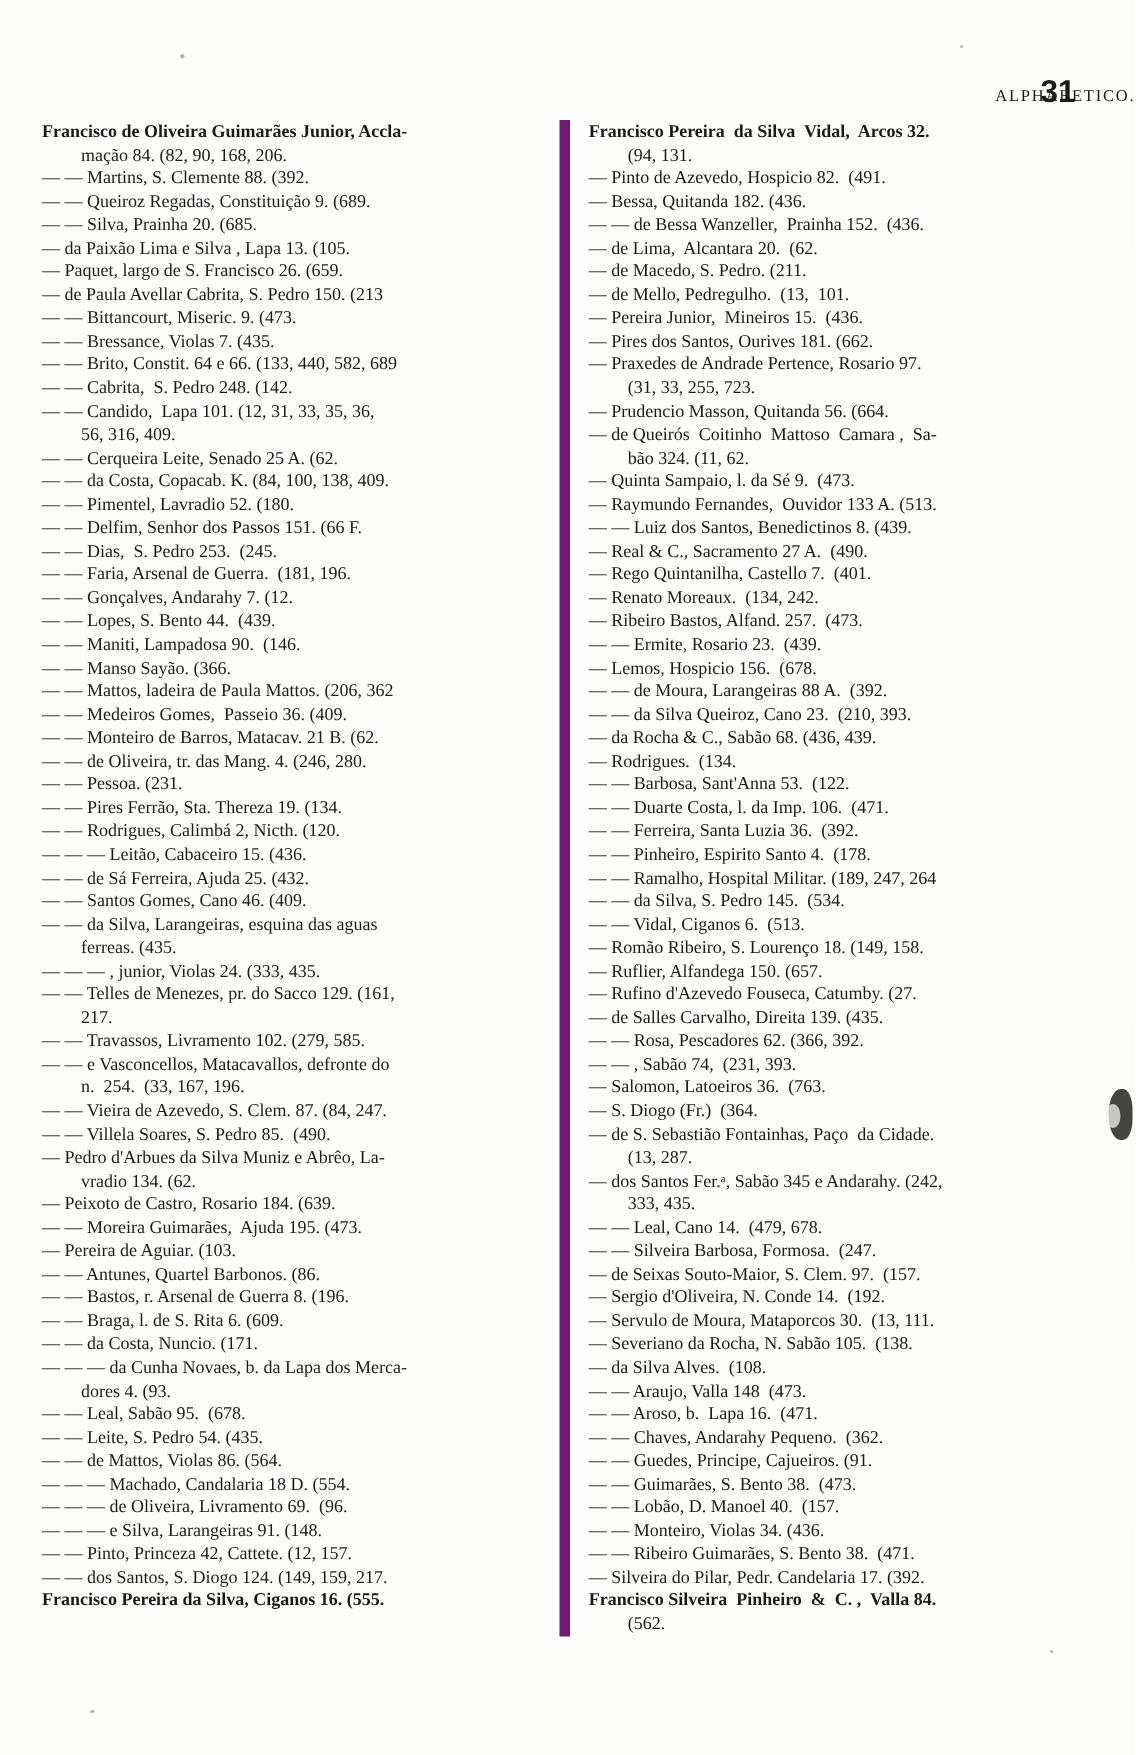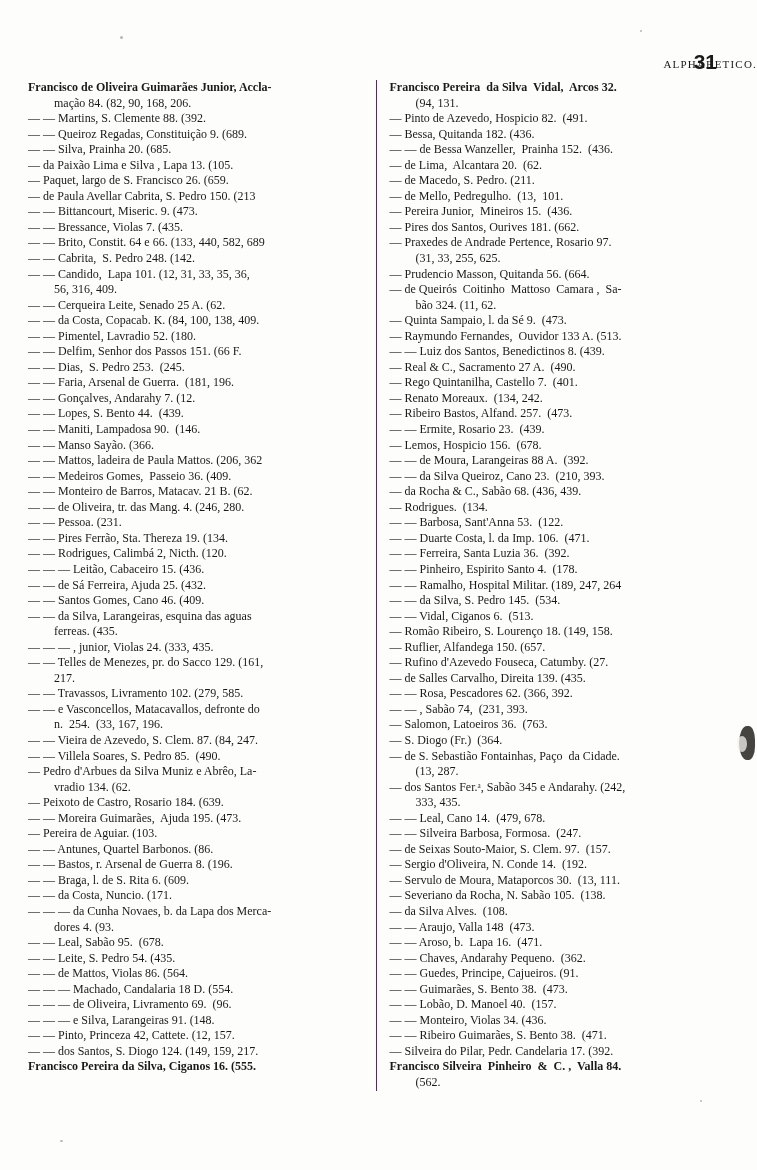--- a/index.html
+++ b/index.html
@@ -44,21 +44,21 @@
     gap: 0px;
   }
   .col {
     width: 340px;
     padding: 0 4px 0 0;
     font-size: 12px;
     line-height: 15.55px;
   }
   .col.right {
     padding-left: 12px;
-    border-left: 1px solid #701a75;
+    border-left: 7px solid #701a75;
     margin-left: 6px;
     width: 336px;
   }
   .entry {
     margin: 0;
     padding: 0;
     text-indent: -12px;
     padding-left: 12px;
     white-space: pre-wrap;
   }
@@ -177,21 +177,21 @@
         <p class="entry cont">(94, 131.</p>
         <p class="entry">— Pinto de Azevedo, Hospicio 82.  (491.</p>
         <p class="entry">— Bessa, Quitanda 182. (436.</p>
         <p class="entry">— — de Bessa Wanzeller,  Prainha 152.  (436.</p>
         <p class="entry">— de Lima,  Alcantara 20.  (62.</p>
         <p class="entry">— de Macedo, S. Pedro. (211.</p>
         <p class="entry">— de Mello, Pedregulho.  (13,  101.</p>
         <p class="entry">— Pereira Junior,  Mineiros 15.  (436.</p>
         <p class="entry">— Pires dos Santos, Ourives 181. (662.</p>
         <p class="entry">— Praxedes de Andrade Pertence, Rosario 97.</p>
-        <p class="entry cont">(31, 33, 255, 625.</p>
+        <p class="entry cont">(31, 33, 255, 723.</p>
         <p class="entry">— Prudencio Masson, Quitanda 56. (664.</p>
         <p class="entry">— de Queirós  Coitinho  Mattoso  Camara ,  Sa-</p>
         <p class="entry cont">bão 324. (11, 62.</p>
         <p class="entry">— Quinta Sampaio, l. da Sé 9.  (473.</p>
         <p class="entry">— Raymundo Fernandes,  Ouvidor 133 A. (513.</p>
         <p class="entry">— — Luiz dos Santos, Benedictinos 8. (439.</p>
         <p class="entry">— Real &amp; C., Sacramento 27 A.  (490.</p>
         <p class="entry">— Rego Quintanilha, Castello 7.  (401.</p>
         <p class="entry">— Renato Moreaux.  (134, 242.</p>
         <p class="entry">— Ribeiro Bastos, Alfand. 257.  (473.</p>

